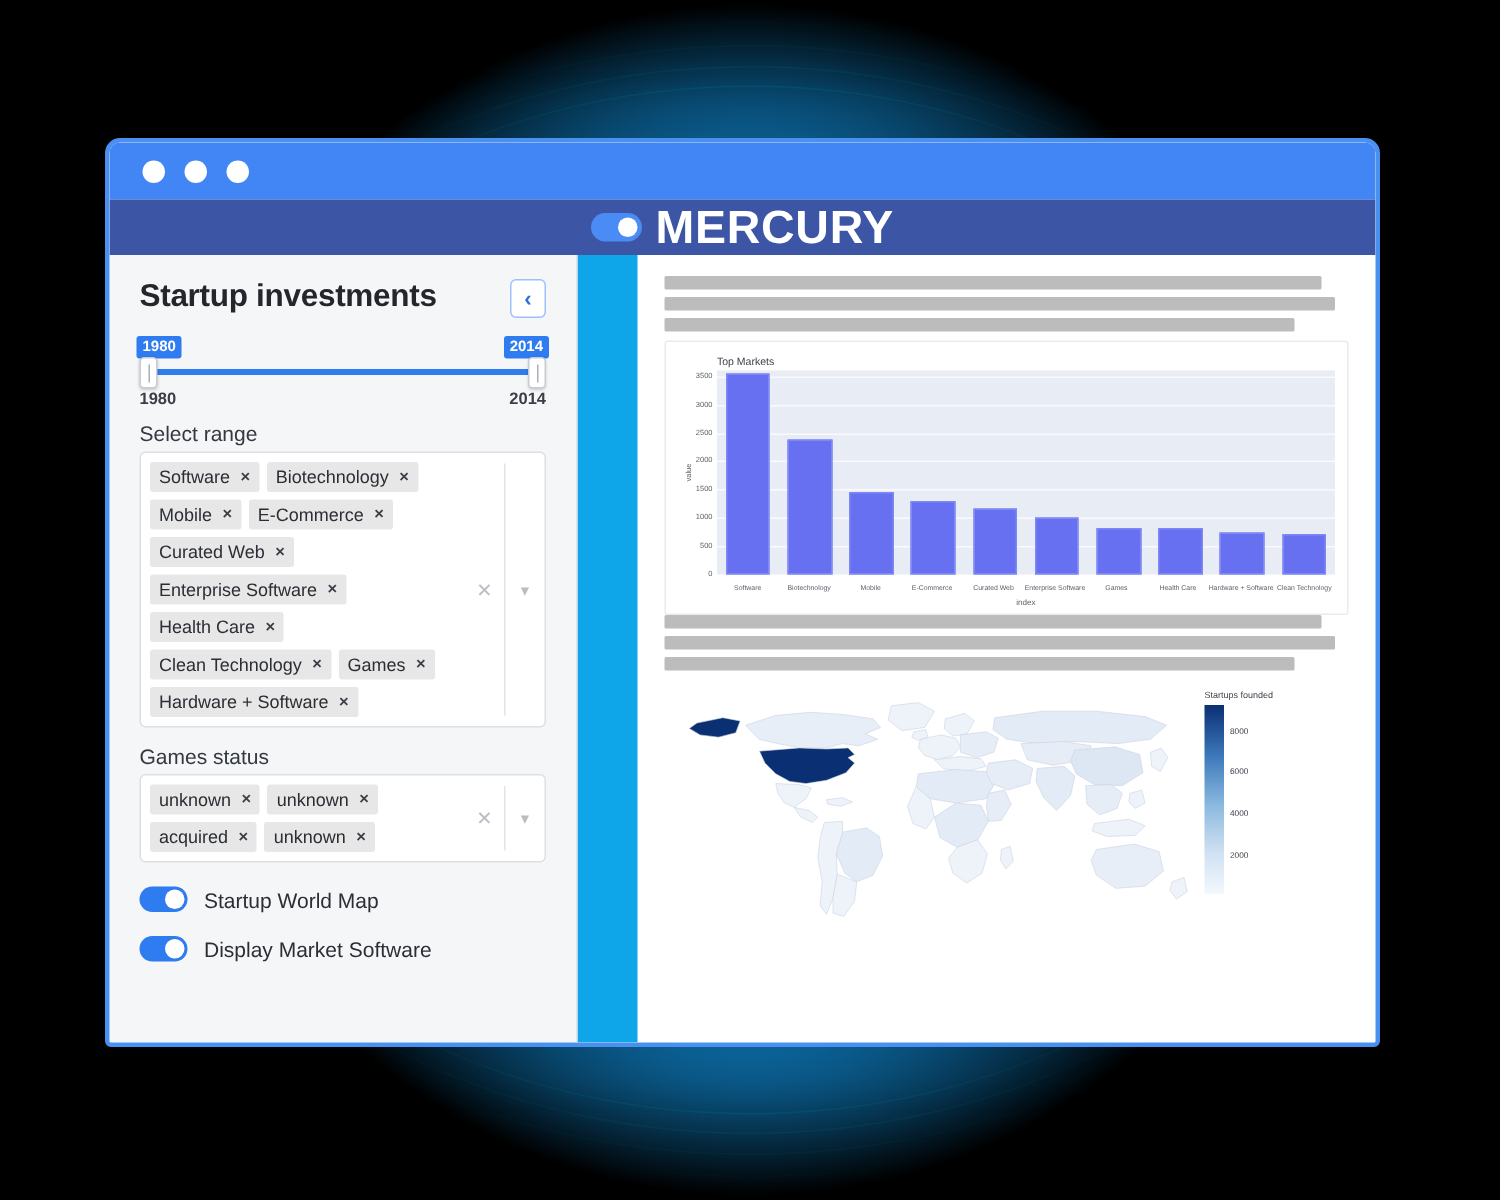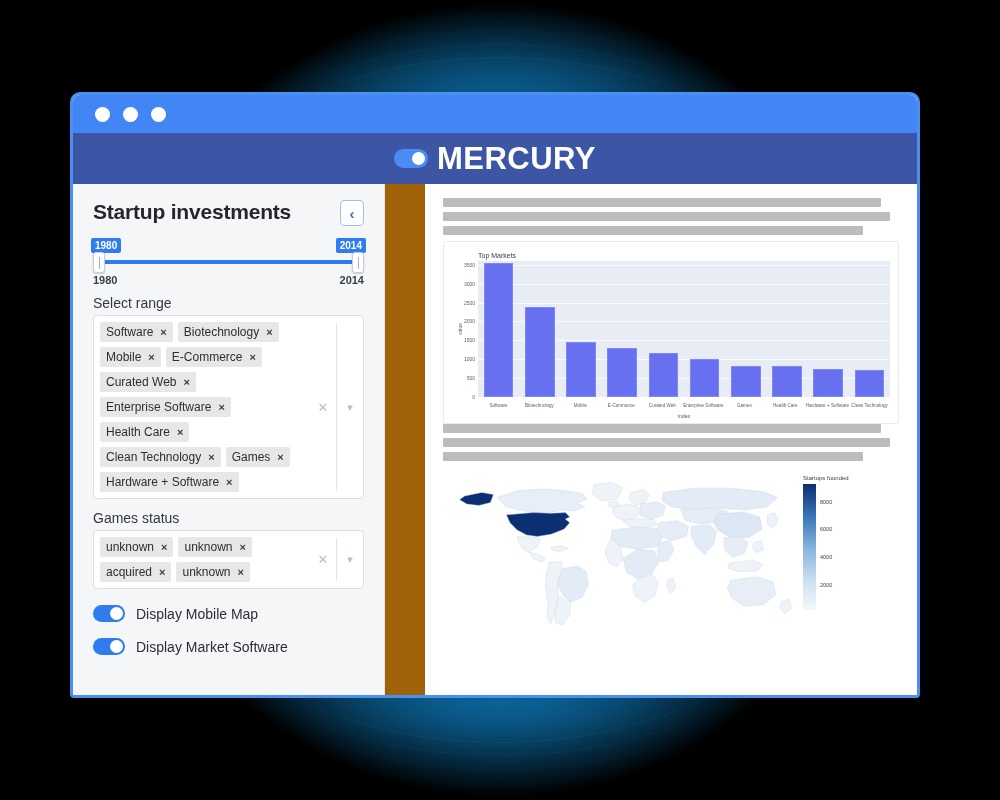--- a/index.html
+++ b/index.html
@@ -53,41 +53,41 @@
   }
   .titlebar {
     height: 38px; flex: none;
     background: #4285f4;
     display: flex; align-items: center;
     padding-left: 22px; gap: 13px;
   }
   .dot { width: 15px; height: 15px; border-radius: 50%; background: #fff; }
 
   .appbar {
-    height: 51px; flex: none;
+    height: 37px; flex: none;
     background: #3c55a5;
     display: flex; align-items: center; justify-content: center;
   }
   .logo { display: flex; align-items: center; gap: 9px; }
   .logo-switch {
     width: 34px; height: 19px; border-radius: 10px;
     background: #4a8bf5; position: relative;
   }
   .logo-switch::after {
     content: ""; position: absolute;
     right: 3px; top: 3px;
     width: 13px; height: 13px; border-radius: 50%;
     background: #ffffff;
   }
   .logo-text {
     color: #ffffff;
     font-size: 31px; font-weight: 700; letter-spacing: 0.5px;
   }
 
-  .workspace { flex: 1; display: flex; min-height: 0; background: #a16207; gap: 40px; }
+  .workspace { flex: 1; display: flex; min-height: 0; background: #0ea5e9; gap: 40px; }
 
   
   .sidebar {
     width: 312px; flex: none;
     background: #f5f6f8;
     border-right: 1px solid #e2e4e8;
     padding: 16px 20px 0 20px;
     overflow: hidden;
   }
   .side-head {
@@ -417,21 +417,21 @@
           </div>
         <div class="ms-actions">
           <span class="ms-clear">✕</span>
           <span class="ms-sep"></span>
           <span class="ms-caret">▾</span>
         </div>
       </div>
 
       <div class="toggle-row">
         <span class="toggle"></span>
-        <span class="toggle-label">Display Mobile Map</span>
+        <span class="toggle-label">Startup World Map</span>
       </div>
       <div class="toggle-row">
         <span class="toggle"></span>
         <span class="toggle-label">Display Market Software</span>
       </div>
 
     </div>
 
     <div class="content">
 

